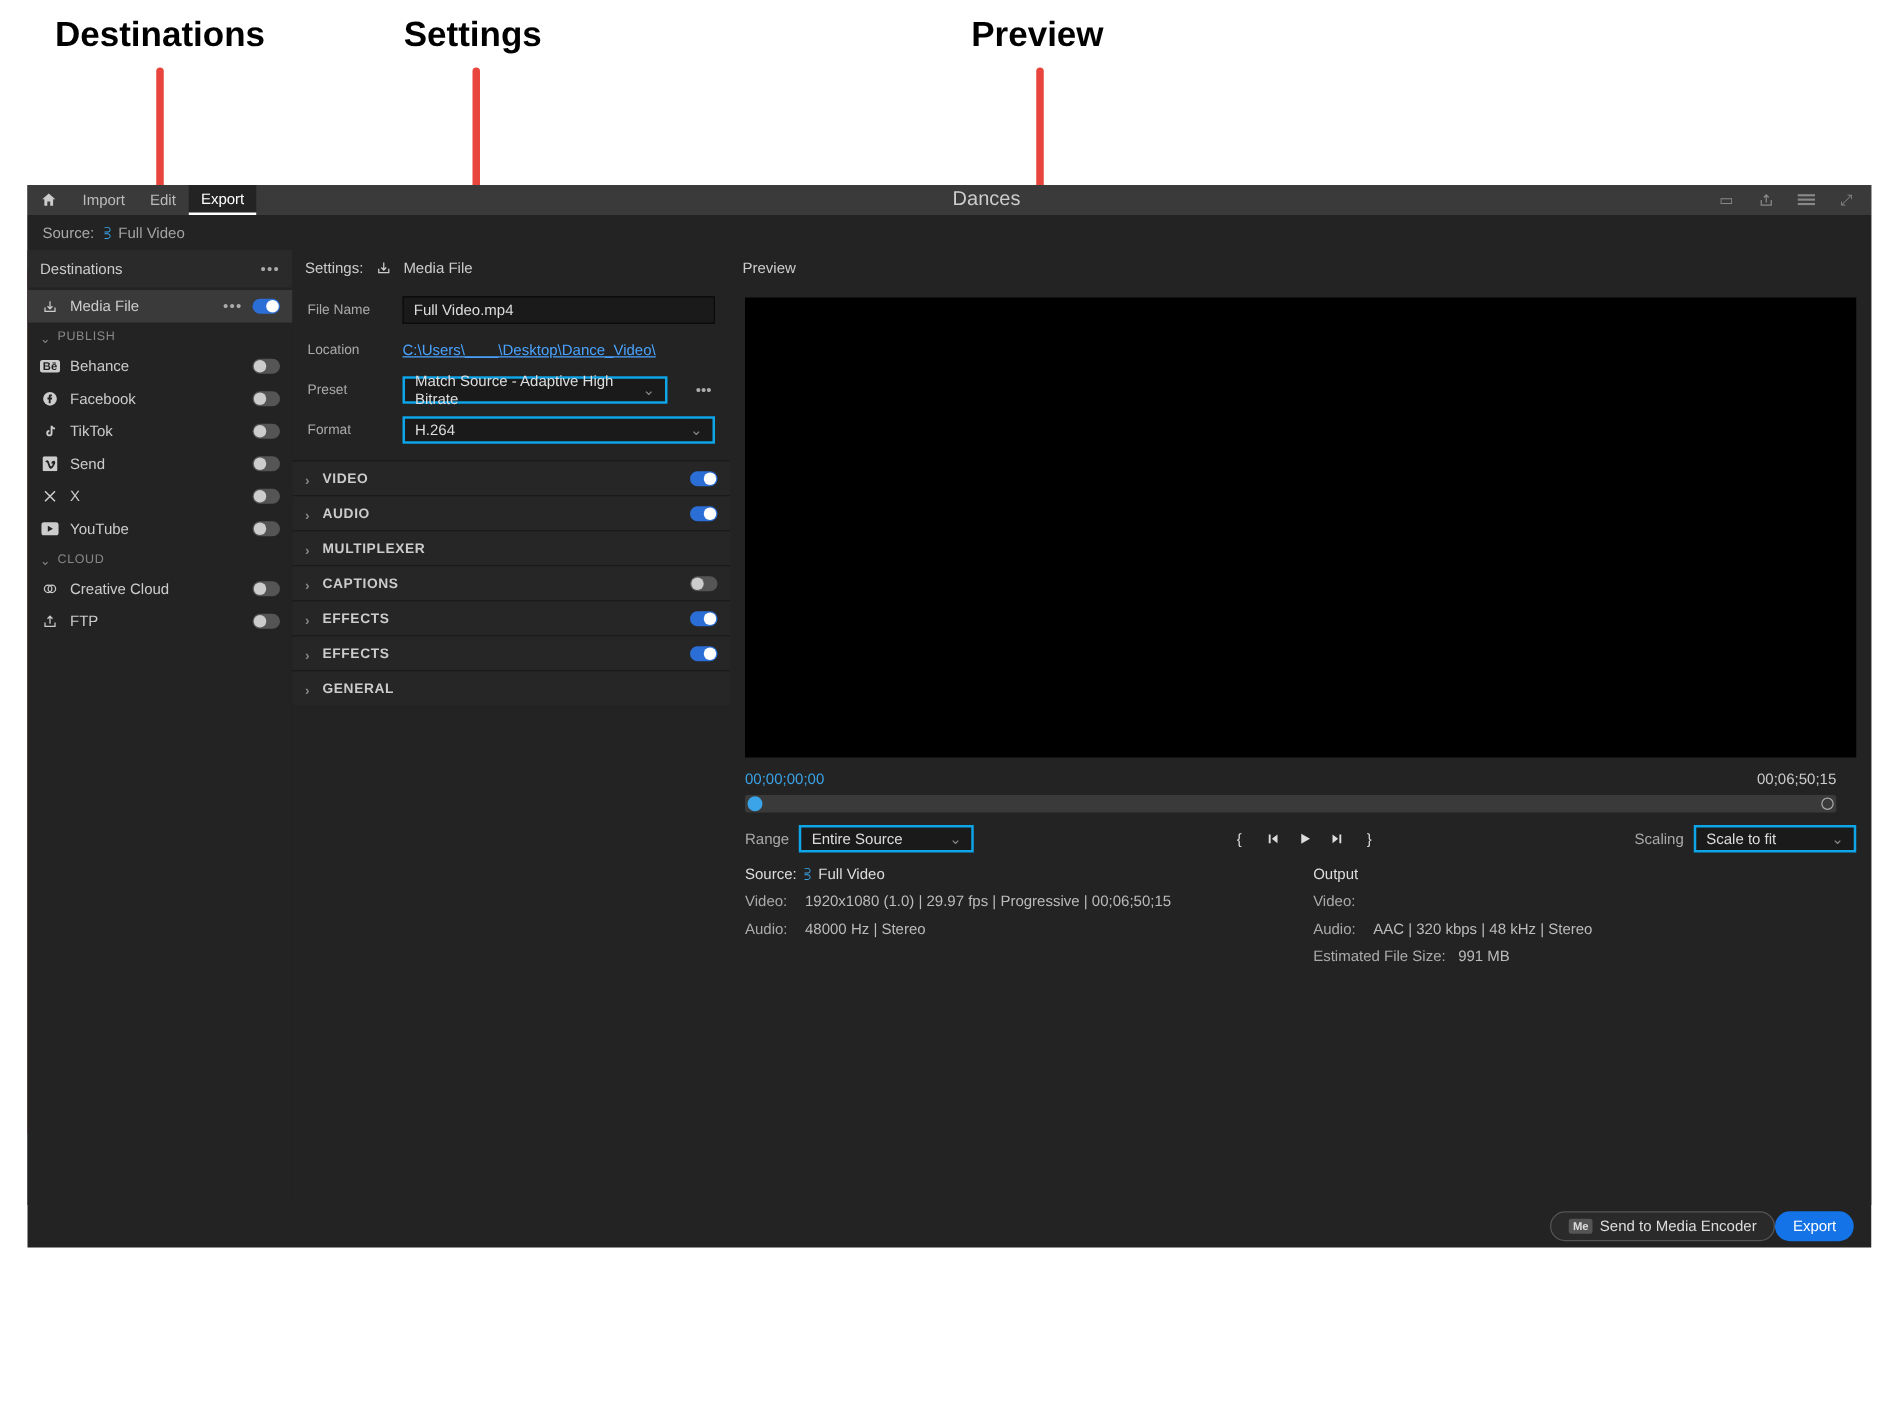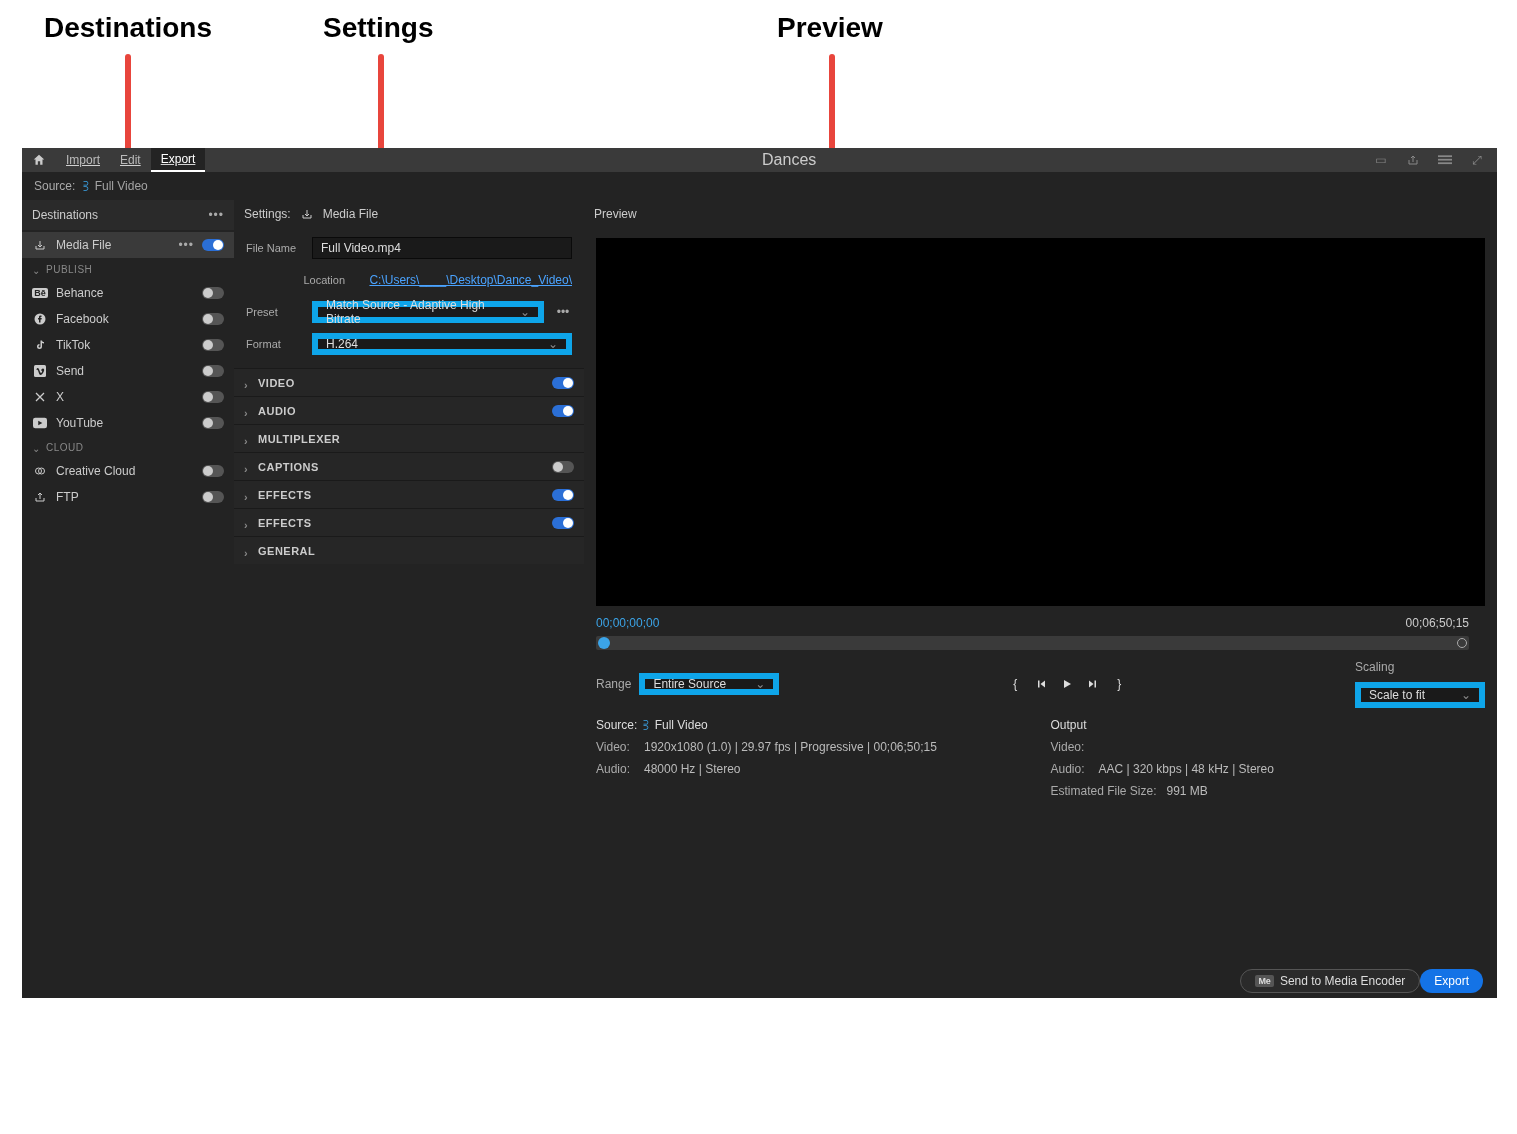--- a/index.html
+++ b/index.html
@@ -6,21 +6,21 @@
 body { background:#fff; width:1517px; height:1134px; position:relative; }
 
 .annot-label { position:absolute; font-size:28px; font-weight:700; color:#000; }
 .annot-line  { position:absolute; background:#e8453c; border-radius:3px; }
 .annot-box   { position:absolute; border:3px solid #e8453c; pointer-events:none; }
 
 .app { position:absolute; left:22px; top:148px; width:1475px; height:816px; background:#1f1f1f; color:#d1d1d1; font-size:12px; }
 
 .topbar { height:24px; background:#3a3a3a; display:flex; align-items:center; }
 .tb-home { width:34px; display:flex; align-items:center; justify-content:center; color:#ccc; }
-.tb-nav { display:flex; height:100%;text-decoration:underline; }
+.tb-nav { display:flex; height:100%; }
 .tb-tab { padding:0 10px; display:flex; align-items:center; color:#bbb; cursor:pointer; font-size:12px; }
 .tb-tab.active { background:#232323; color:#fff; border-bottom:2px solid #fff; }
 .tb-title { flex:1; text-align:center; color:#ccc; font-size:16px; }
 .tb-right { display:flex; align-items:center; gap:16px; padding-right:12px; color:#888; }
 .tb-ic { width:16px; height:16px; display:inline-flex; align-items:center; justify-content:center; }
 
 .srcbar { height:28px; background:#232323; display:flex; align-items:center; padding:0 12px; gap:8px; font-size:12px; color:#aaa; }
 .srcbar .clip { color:#a3a3a3; display:flex; align-items:center; gap:6px; }
 .clip-ic { color:#3ba4e8; }
 
@@ -41,25 +41,25 @@
 .toggle::after { content:""; width:10px; height:10px; border-radius:50%; background:#ccc; position:absolute; top:1px; left:1px; }
 .toggle.on { background:#2b6fd6; }
 .toggle.on::after { left:11px; background:#fff; }
 .dest-section { height:22px; display:flex; align-items:center; gap:6px; padding:0 10px; color:#888; font-size:10px; letter-spacing:0.5px; }
 .chev { display:inline-block; width:8px; height:8px; }
 .chev.down::before { content:"⌄"; color:#888; }
 .chev.right::before { content:"›"; color:#888; }
 
 .set-head { height:28px; background:#232323; display:flex; align-items:center; gap:8px; padding:0 10px; color:#ccc; font-size:12px; }
 .form { padding:4px 12px 8px 12px; }
-.frow { display:flex; align-items:center; height:32px; gap:10px;justify-content:flex-end; }
+.frow { display:flex; align-items:center; height:32px; gap:20px; }
 .frow label { width:56px; color:#aaa; font-size:11px; }
 .field-txt { flex:1; height:22px; background:#1a1a1a; border:1px solid #0a0a0a; color:#ddd; padding:0 8px; font-size:12px; }
 .link { color:#4aa3ff; text-decoration:underline; font-size:12px; cursor:pointer; }
-.select { flex:1; height:22px; background:#1a1a1a; border:6px solid #0ea5e9; color:#ddd; padding:0 8px; font-size:12px; display:flex; align-items:center; justify-content:space-between; cursor:pointer; }
+.select { flex:1; height:22px; background:#1a1a1a; border:2px solid #0ea5e9; color:#ddd; padding:0 8px; font-size:12px; display:flex; align-items:center; justify-content:space-between; cursor:pointer; }
 .sel-caret { color:#888; }
 .preset-more { color:#aaa; width:18px; text-align:center; cursor:pointer; }
 
 .set-groups { flex:1; }
 .group { height:28px; border-top:1px solid #1a1a1a; background:#262626; display:flex; align-items:center; justify-content:space-between; padding:0 10px; color:#ccc; font-size:11px; cursor:pointer;font-weight:bold; }
 .group-left { display:flex; align-items:center; gap:6px; }
 .group-name { letter-spacing:0.5px; }
 
 .prev-head { height:28px; display:flex; align-items:center; padding:0 10px; color:#ccc; font-size:12px; }
 .prev-canvas-wrap { padding:10px 12px 0 12px; }
@@ -70,21 +70,21 @@
 .tl-out { color:#ccc; }
 .tl-track { margin-top:6px; height:14px; background:#3a3a3a; border-radius:2px; position:relative; }
 .tl-play { width:12px; height:12px; border-radius:50%; background:#3ba4e8; position:absolute; top:1px; left:2px; }
 .tl-mark { width:10px; height:10px; border:1px solid #aaa; border-radius:50%; position:absolute; top:2px; right:2px; }
 
 .prev-ctrl { display:flex; align-items:center; justify-content:space-between; padding:10px 12px; }
 .range { display:flex; align-items:center; gap:8px; color:#aaa; font-size:12px; }
 .range .select { width:140px; }
 .transport { display:flex; align-items:center; gap:10px; color:#ddd; }
 .tricon { width:16px; height:16px; display:inline-flex; align-items:center; justify-content:center; cursor:pointer; }
-.scaling { display:flex; align-items:flex-start; gap:8px; color:#aaa; font-size:12px;flex-direction:column; }
+.scaling { display:flex; align-items:center; gap:8px; color:#aaa; font-size:12px; }
 .scaling .select { width:130px; }
 
 .summary { display:flex; padding:0 12px 8px 12px; gap:20px; font-size:12px; color:#bbb; }
 .summary .col { flex:1; }
 .sum-title { color:#ddd; margin-bottom:6px; display:flex; align-items:center; gap:6px; }
 .sum-row { display:flex; gap:6px; margin-bottom:4px; line-height:1.5; }
 .sum-key { width:42px; color:#aaa; }
 .sum-val { flex:1; }
 
 .footer { position:absolute; left:22px; top:964px; width:1475px; height:34px; background:#232323; display:flex; align-items:center; justify-content:flex-end; padding:0 14px; }

